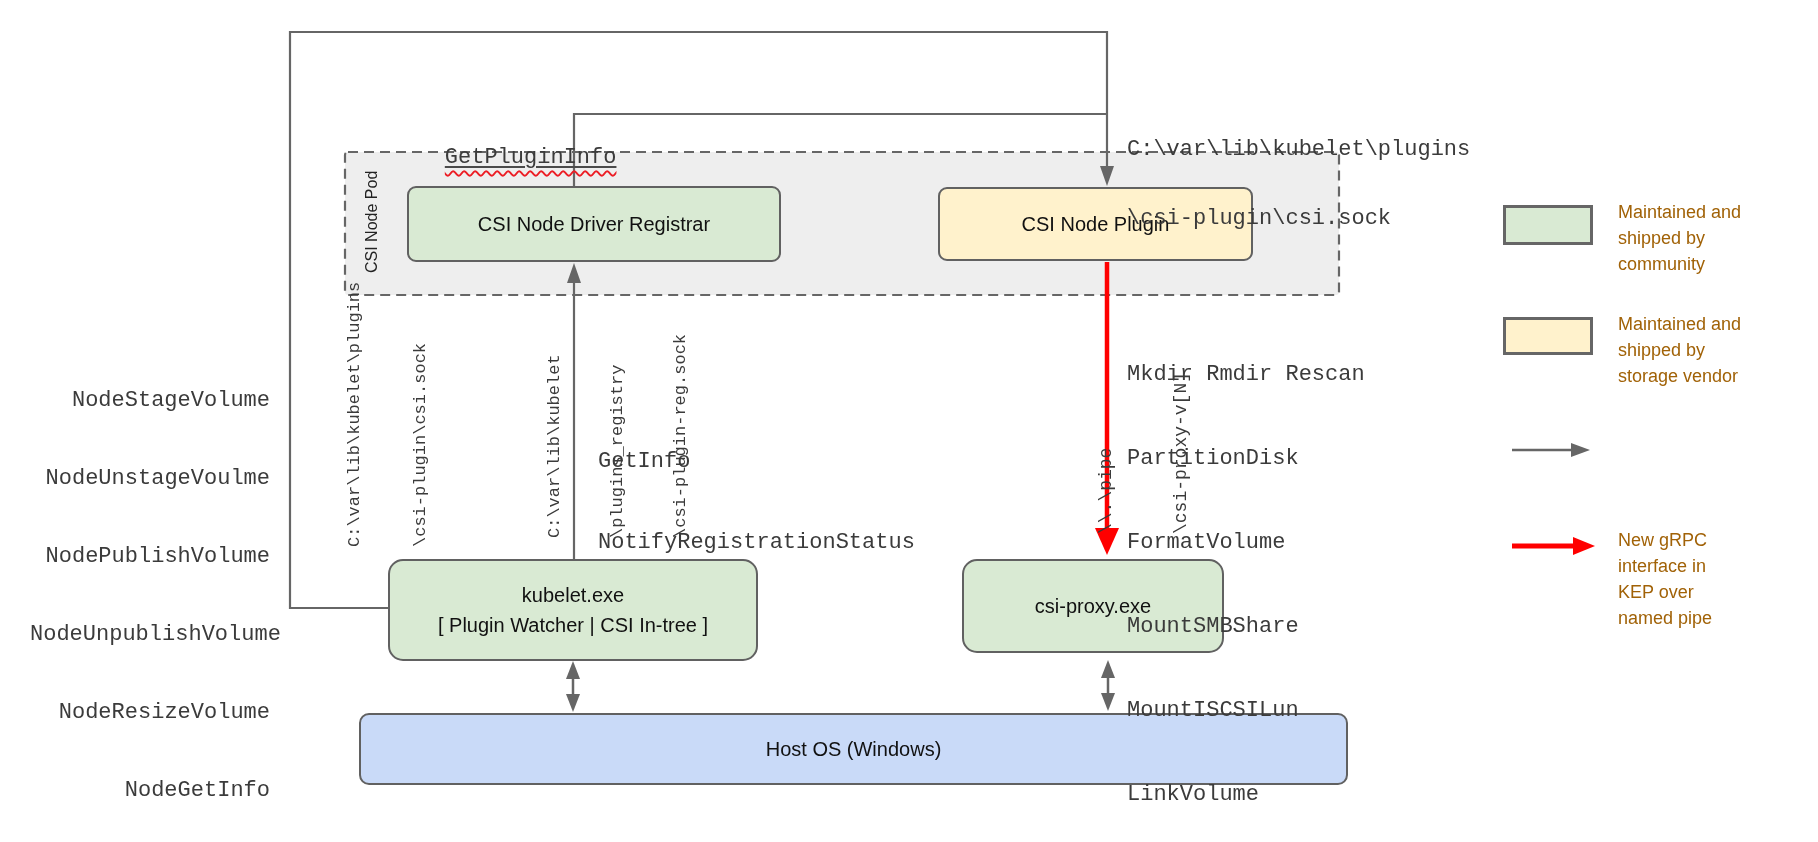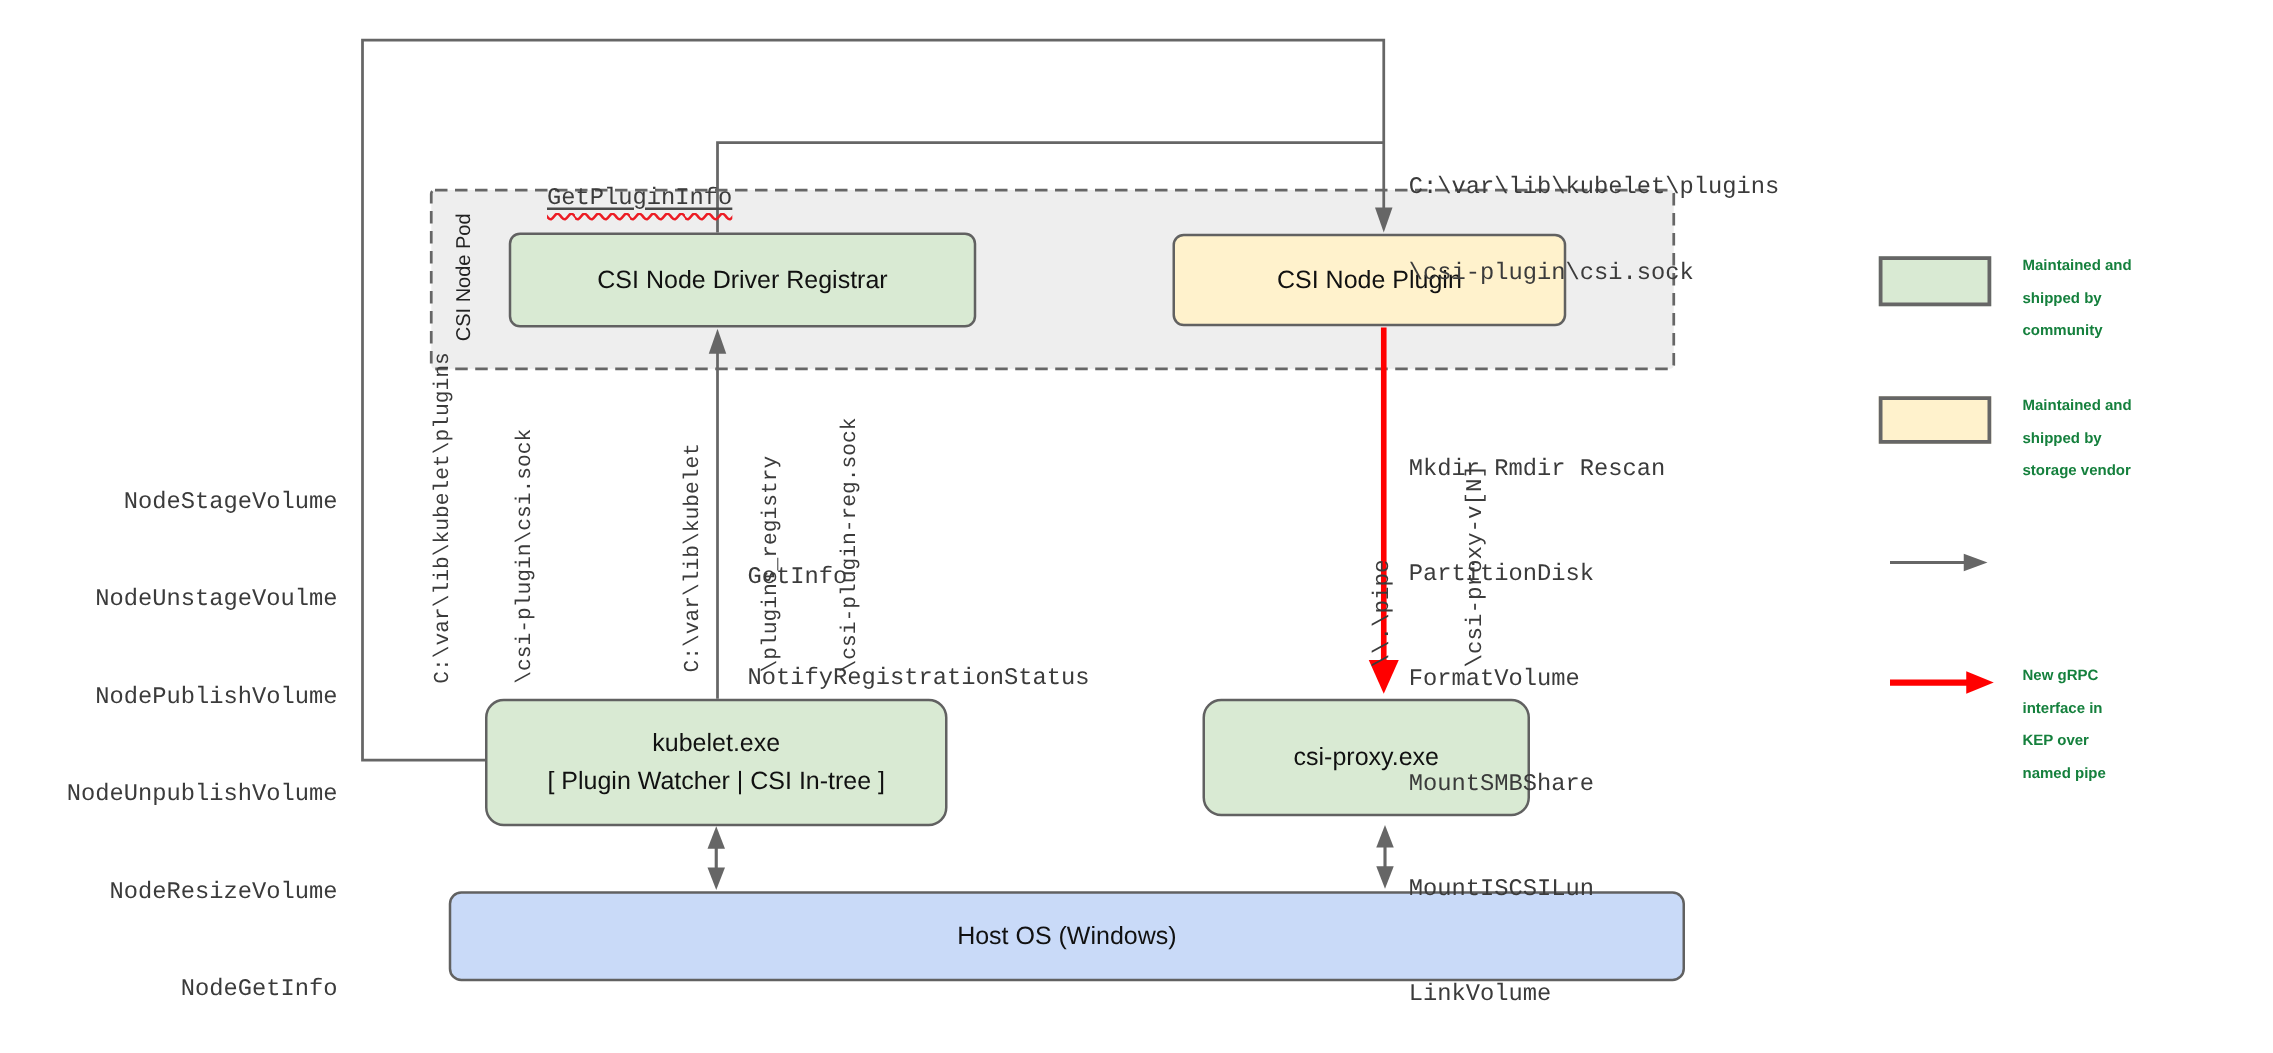--- a/index.html
+++ b/index.html
@@ -22,21 +22,21 @@
     line-height:30px;
     z-index:3;
   }
   .green{background:#d9ead3;}
   .yellow{background:#fff2cc;}
   .blue{background:#c9daf8;}
   .mono{
     position:absolute;
     font-family:"Liberation Mono", monospace;
     color:#3b3b3b;
-    font-size:19px;
+    font-size:22px;
     line-height:26px;
     white-space:pre;
     z-index:4;
   }
   .rot{
     transform:rotate(-90deg);
     transform-origin:0 0;
     font-size:17px;
     line-height:22px;
   }
@@ -44,24 +44,23 @@
     position:absolute;
     font-family:"Liberation Sans", sans-serif;
     font-size:16px;color:#222222;
     transform:rotate(-90deg);
     transform-origin:0 0;
     white-space:pre;
     z-index:4;
   }
   .legend-text{
     position:absolute;
-    font-size:12px;line-height:26px;color:#15803d;
+    font-size:18px;line-height:26px;color:#a16207;
     white-space:pre;
     z-index:4;
-    font-weight:bold;
   }
   .swatch{
     position:absolute;
     box-sizing:border-box;
     border:3px solid #666666;
     z-index:3;
   }
   .gpi-wavy{
     text-decoration:underline wavy #ec1c24;
     text-decoration-thickness:2px;

